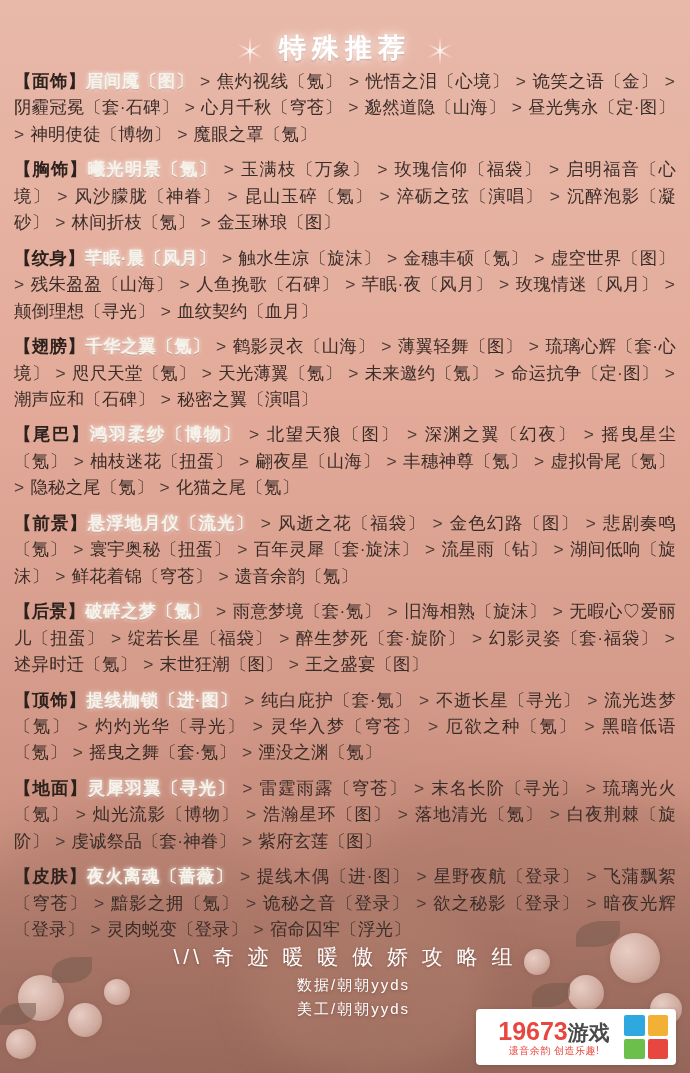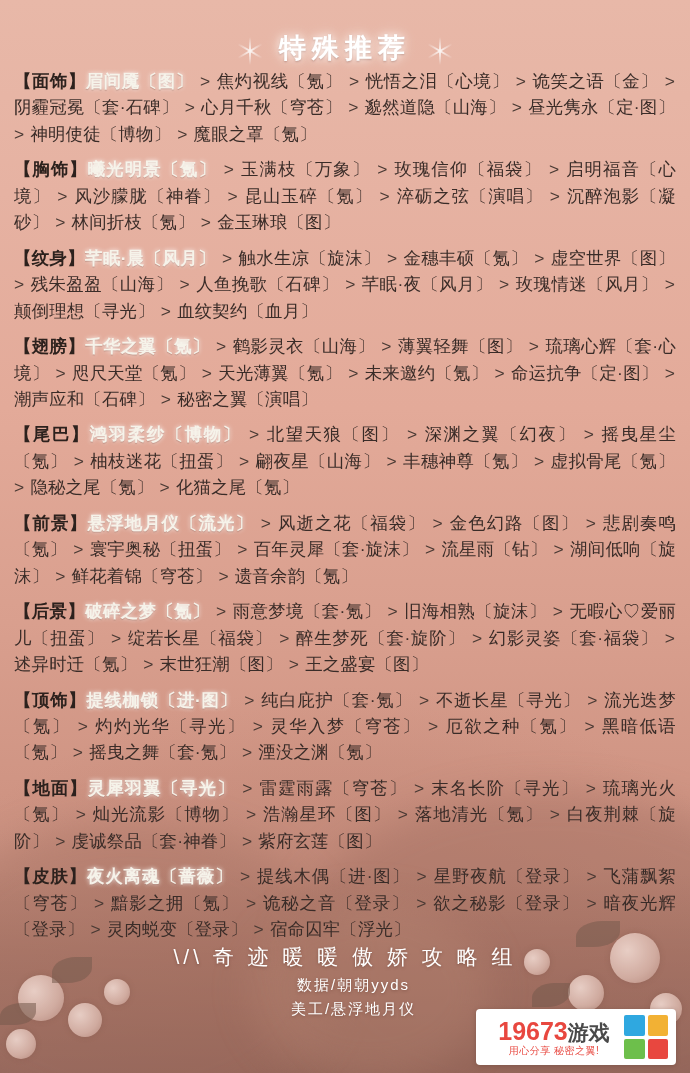--- a/index.html
+++ b/index.html
@@ -109,25 +109,25 @@
   <div class="block"><span class="cat">【前景】</span><span class="top">悬浮地月仪〔流光〕</span><span class="arrow"> &gt; </span><span>风逝之花〔福袋〕</span><span class="arrow"> &gt; </span><span>金色幻路〔图〕</span><span class="arrow"> &gt; </span><span>悲剧奏鸣〔氪〕</span><span class="arrow"> &gt; </span><span>寰宇奥秘〔扭蛋〕</span><span class="arrow"> &gt; </span><span>百年灵犀〔套·旋沫〕</span><span class="arrow"> &gt; </span><span>流星雨〔钻〕</span><span class="arrow"> &gt; </span><span>湖间低响〔旋沫〕</span><span class="arrow"> &gt; </span><span>鲜花着锦〔穹苍〕</span><span class="arrow"> &gt; </span><span>遗音余韵〔氪〕</span></div>
   <div class="block"><span class="cat">【后景】</span><span class="top">破碎之梦〔氪〕</span><span class="arrow"> &gt; </span><span>雨意梦境〔套·氪〕</span><span class="arrow"> &gt; </span><span>旧海相熟〔旋沫〕</span><span class="arrow"> &gt; </span><span>无暇心♡爱丽儿〔扭蛋〕</span><span class="arrow"> &gt; </span><span>绽若长星〔福袋〕</span><span class="arrow"> &gt; </span><span>醉生梦死〔套·旋阶〕</span><span class="arrow"> &gt; </span><span>幻影灵姿〔套·福袋〕</span><span class="arrow"> &gt; </span><span>述异时迁〔氪〕</span><span class="arrow"> &gt; </span><span>末世狂潮〔图〕</span><span class="arrow"> &gt; </span><span>王之盛宴〔图〕</span></div>
   <div class="block"><span class="cat">【顶饰】</span><span class="top">提线枷锁〔进·图〕</span><span class="arrow"> &gt; </span><span>纯白庇护〔套·氪〕</span><span class="arrow"> &gt; </span><span>不逝长星〔寻光〕</span><span class="arrow"> &gt; </span><span>流光迭梦〔氪〕</span><span class="arrow"> &gt; </span><span>灼灼光华〔寻光〕</span><span class="arrow"> &gt; </span><span>灵华入梦〔穹苍〕</span><span class="arrow"> &gt; </span><span>厄欲之种〔氪〕</span><span class="arrow"> &gt; </span><span>黑暗低语〔氪〕</span><span class="arrow"> &gt; </span><span>摇曳之舞〔套·氪〕</span><span class="arrow"> &gt; </span><span>湮没之渊〔氪〕</span></div>
   <div class="block"><span class="cat">【地面】</span><span class="top">灵犀羽翼〔寻光〕</span><span class="arrow"> &gt; </span><span>雷霆雨露〔穹苍〕</span><span class="arrow"> &gt; </span><span>末名长阶〔寻光〕</span><span class="arrow"> &gt; </span><span>琉璃光火〔氪〕</span><span class="arrow"> &gt; </span><span>灿光流影〔博物〕</span><span class="arrow"> &gt; </span><span>浩瀚星环〔图〕</span><span class="arrow"> &gt; </span><span>落地清光〔氪〕</span><span class="arrow"> &gt; </span><span>白夜荆棘〔旋阶〕</span><span class="arrow"> &gt; </span><span>虔诚祭品〔套·神眷〕</span><span class="arrow"> &gt; </span><span>紫府玄莲〔图〕</span></div>
   <div class="block"><span class="cat">【皮肤】</span><span class="top">夜火离魂〔蔷薇〕</span><span class="arrow"> &gt; </span><span>提线木偶〔进·图〕</span><span class="arrow"> &gt; </span><span>星野夜航〔登录〕</span><span class="arrow"> &gt; </span><span>飞蒲飘絮〔穹苍〕</span><span class="arrow"> &gt; </span><span>黯影之拥〔氪〕</span><span class="arrow"> &gt; </span><span>诡秘之音〔登录〕</span><span class="arrow"> &gt; </span><span>欲之秘影〔登录〕</span><span class="arrow"> &gt; </span><span>暗夜光辉〔登录〕</span><span class="arrow"> &gt; </span><span>灵肉蜕变〔登录〕</span><span class="arrow"> &gt; </span><span>宿命囚牢〔浮光〕</span></div>
 </div>
 
 <div class="footer">
   <div class="f-title">\/\ 奇 迹 暖 暖 傲 娇 攻 略 组</div>
   <div class="f-line">数据/朝朝yyds</div>
-  <div class="f-line">美工/悬浮地月仪</div>
+  <div class="f-line">美工/朝朝yyds</div>
   <div class="logo">
     <div class="lt">
       <div class="big"><span>19673</span><span class="gm">游戏</span></div>
-      <div class="sm">用心分享 秘密之翼!</div>
+      <div class="sm">遗音余韵 创造乐趣!</div>
     </div>
     <div class="cube">
       <i class="c1"></i>
         <i class="c2"></i>
         <i class="c3"></i>
         <i class="c4"></i>
     </div>
   </div>
 </div>
 

